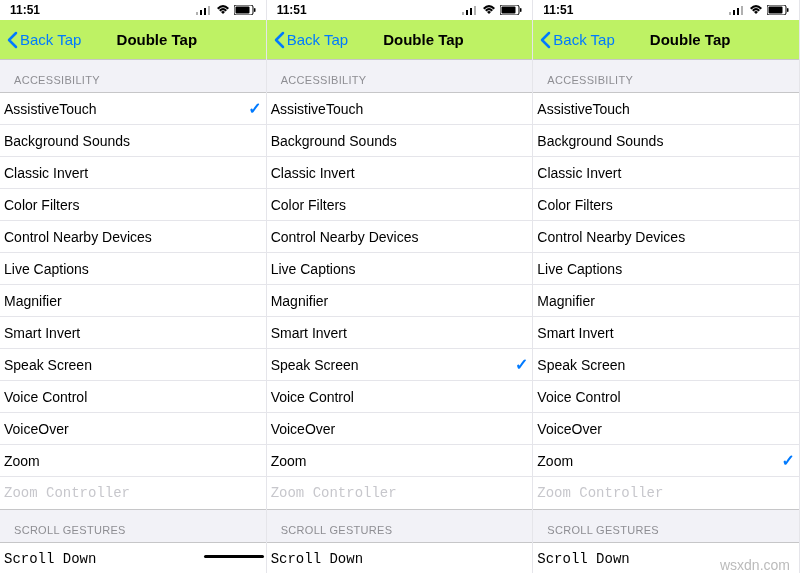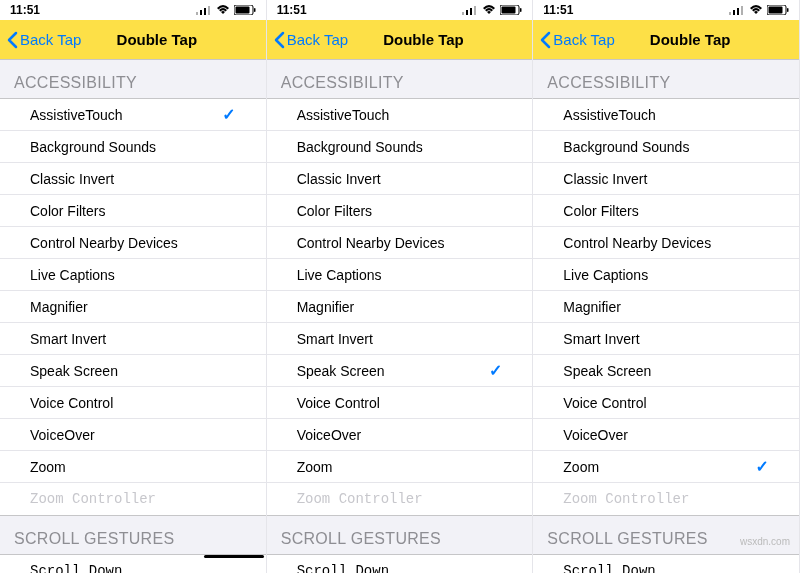--- a/index.html
+++ b/index.html
@@ -29,21 +29,21 @@
       justify-content: space-between;
       padding: 0 10px;
       font-size: 12px;
       font-weight: 600;
     }
     .status-time { }
     .status-icons { display: flex; align-items: center; gap: 4px; }
     .status-icons svg { display: block; }
     .nav-bar {
       height: 40px;
-      background: #fde047;
+      background: #bef264;
       display: flex;
       align-items: center;
       position: relative;
       border-bottom: 0.5px solid #c6c6c8;
       padding: 0 6px;
     }
     .back-btn {
       display: flex;
       align-items: center;
       color: #007aff;
@@ -59,53 +59,53 @@
       font-weight: 600;
       margin-left: 24px;
     }
     .content {
       flex: 1;
       overflow-y: hidden;
       background: #f2f2f7;
     }
     .section-header {
       padding: 14px 14px 6px;
-      font-size: 16px;
+      font-size: 11px;
       color: #8e8e93;
       text-transform: uppercase;
       letter-spacing: 0.3px;
     }
     .list {
       background: #fff;
       border-top: 0.5px solid #c6c6c8;
       border-bottom: 0.5px solid #c6c6c8;
     }
     .row {
       display: flex;
       align-items: center;
       justify-content: space-between;
       min-height: 32px;
-      padding: 6px 30px;
+      padding: 6px 4px;
       border-bottom: 0.5px solid #e5e5ea;
       font-size: 14px;
       color: #000;
       cursor: pointer;
     }
     .row:last-child { border-bottom: none; font-family: Liberation Mono, monospace; }
     .row.disabled { color: #c7c7cc; cursor: default; }
     .check {
       color: #007aff;
       font-size: 16px;
       font-weight: bold;
     }
     .watermark {
       position: fixed;
-      bottom: 26px;
+      bottom: 0;
       right: 10px;
-      font-size: 10px;
+      font-size: 14px;
       color: #bbb;
       z-index: 10;
     }
     .scrollbar {
       position: absolute;
       right: 2px;
       top: 555px;
       width: 60px;
       height: 3px;
       background: #000;

